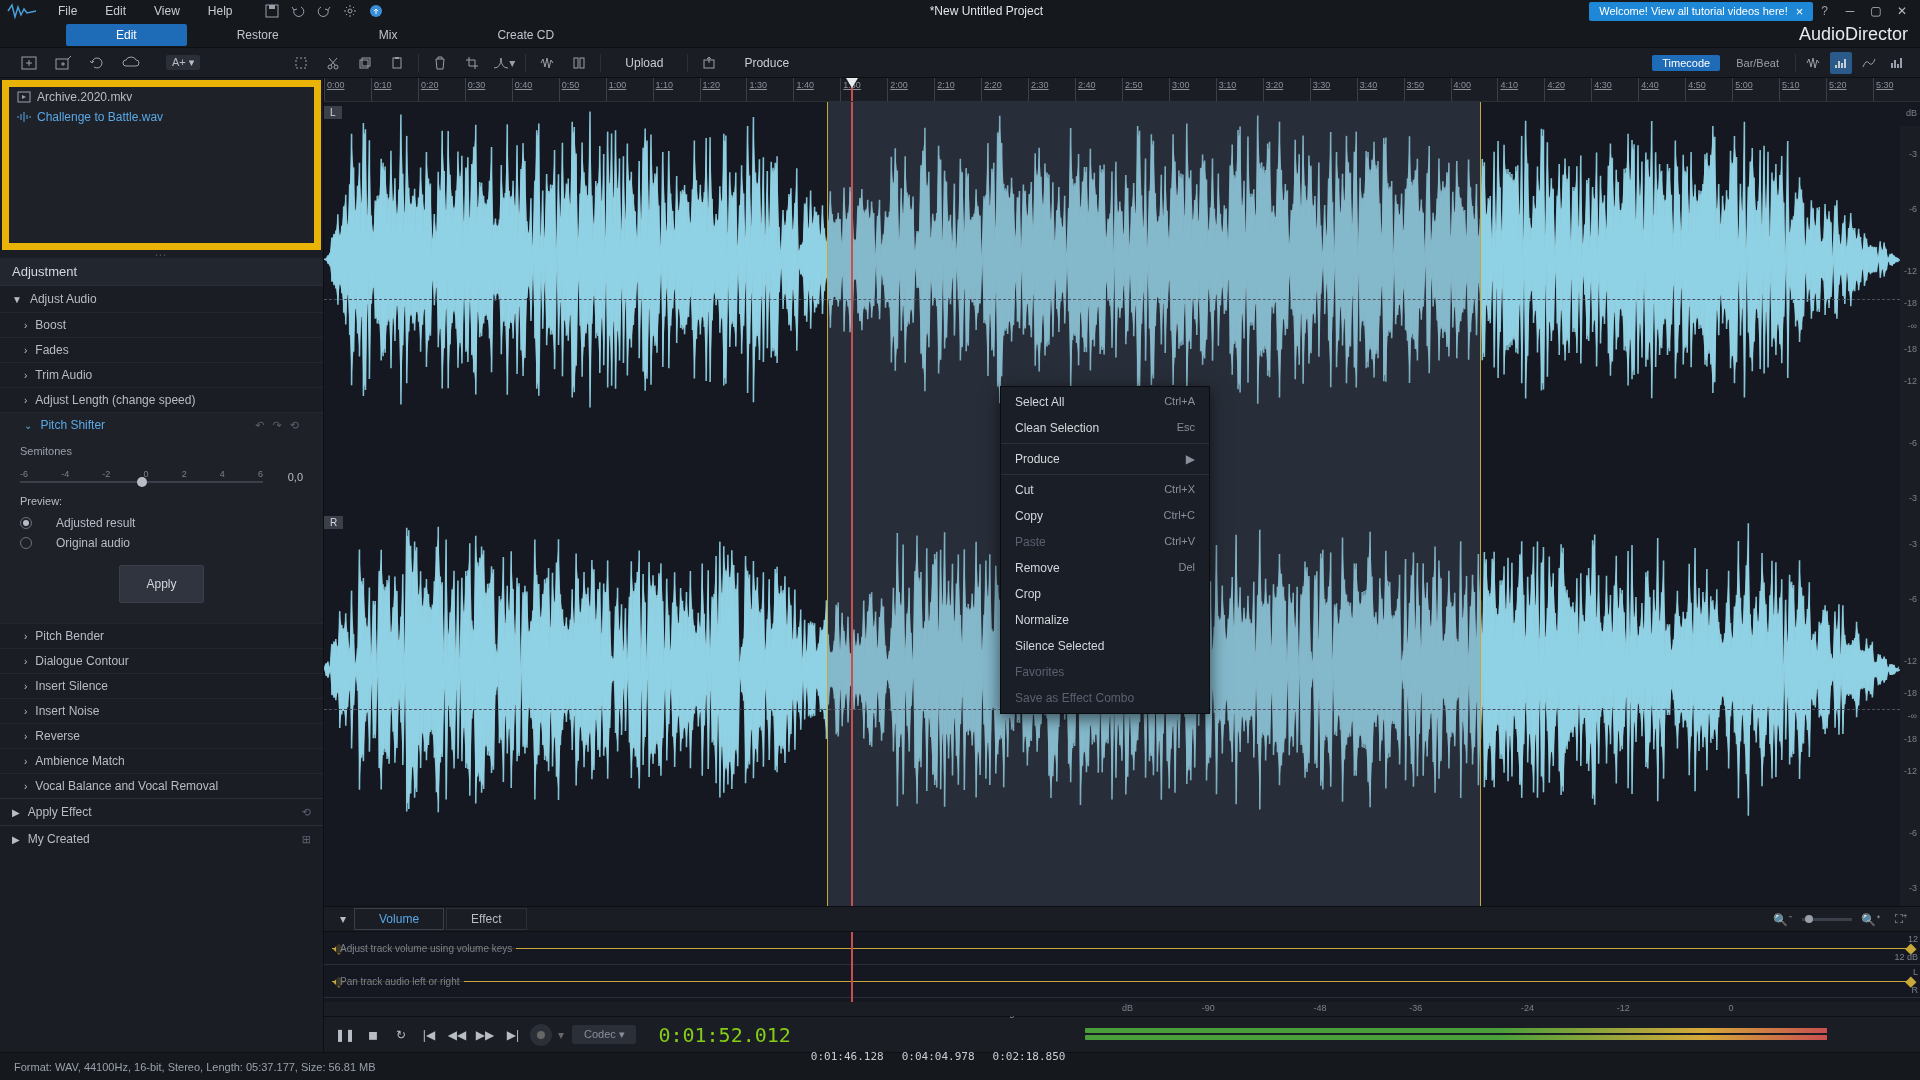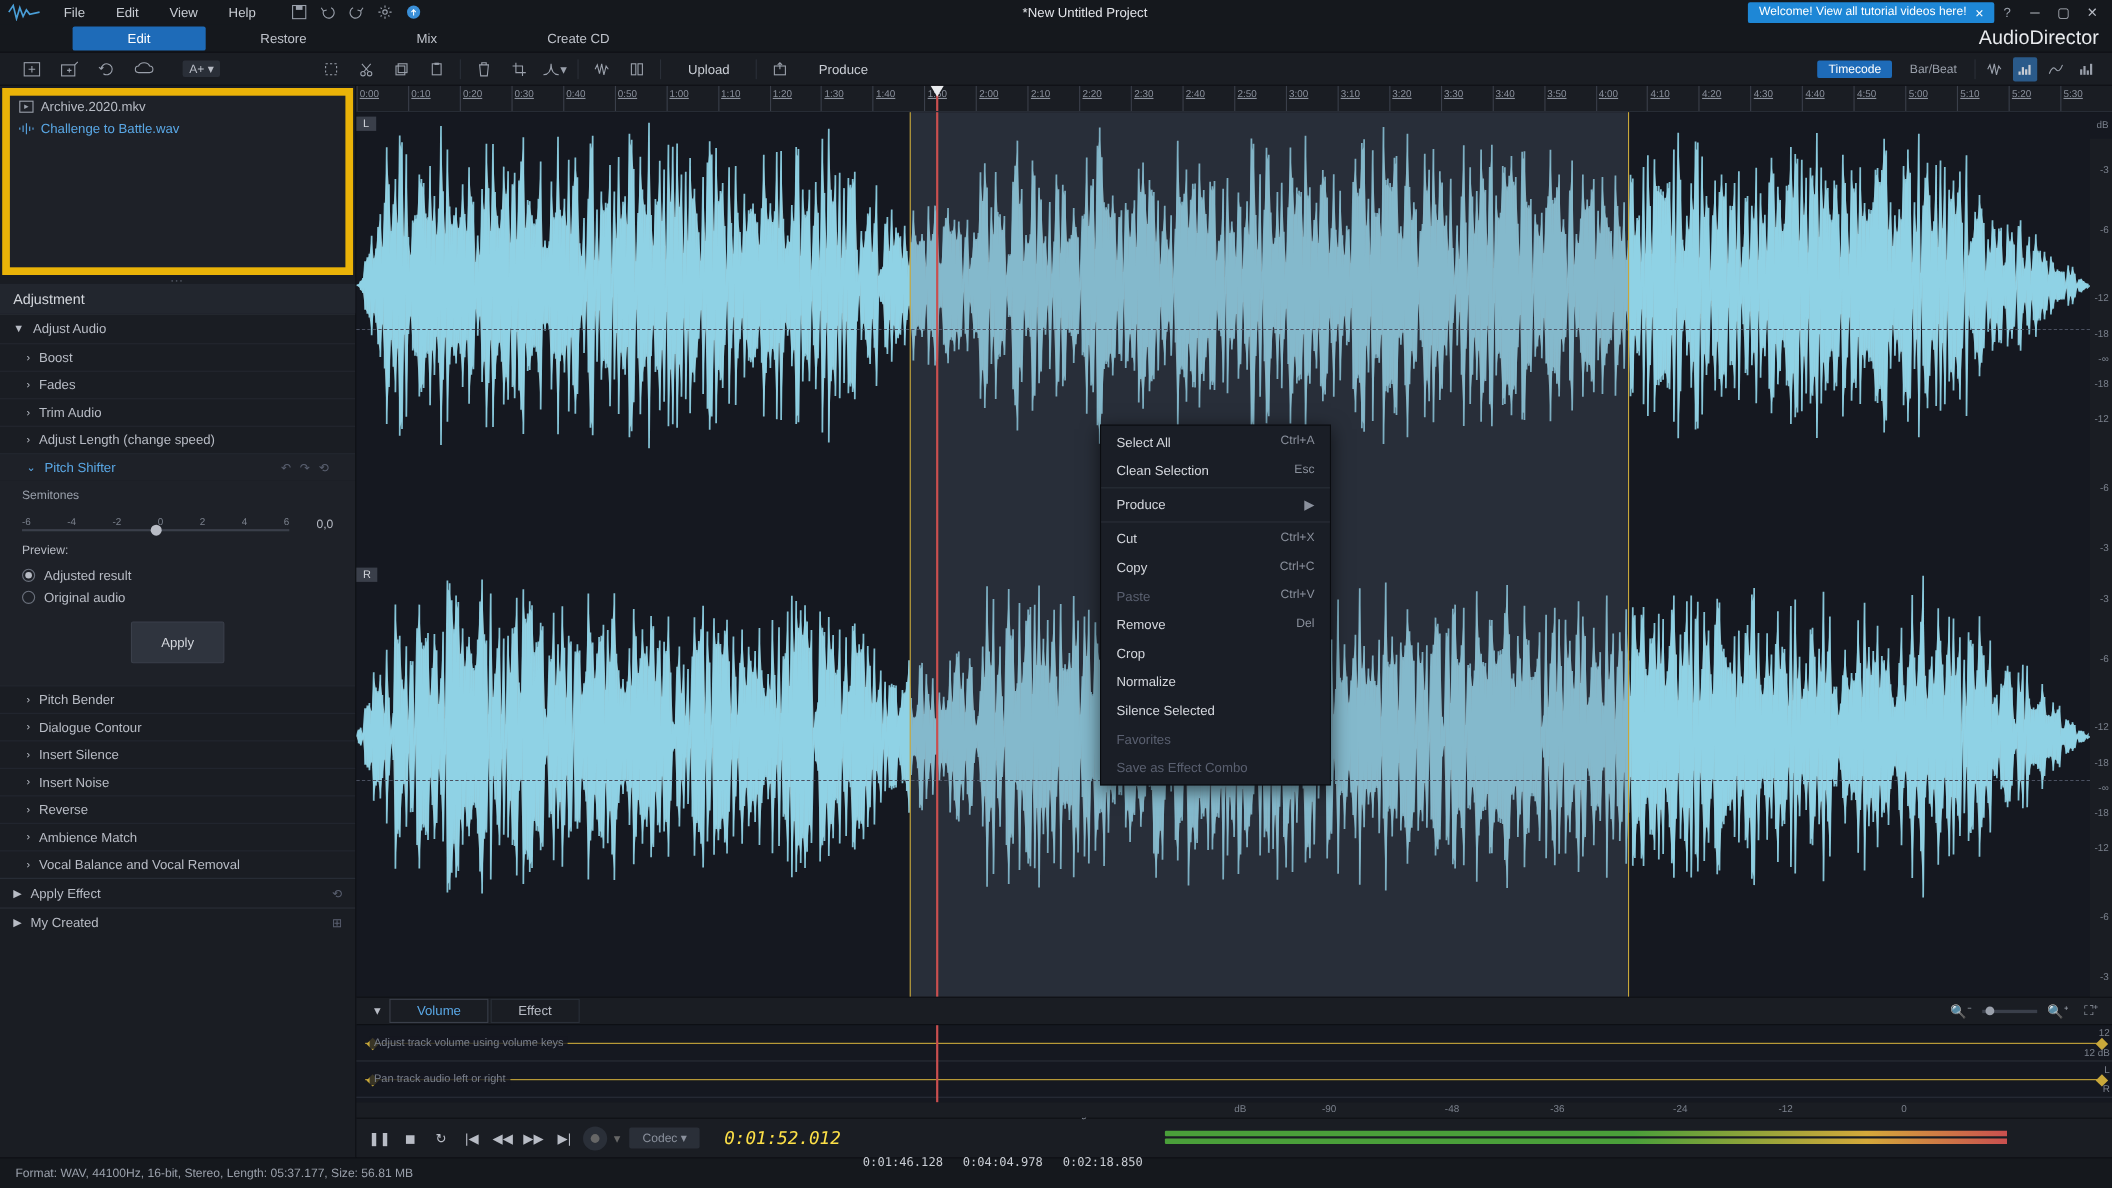--- a/index.html
+++ b/index.html
@@ -62,21 +62,21 @@
 .adj-item.expanded { background: #1e2128; }
 .pitch-controls { padding: 8px 20px; background: #1e2128; }
 .pitch-label { font-size: 11px; color: #9aa0ab; margin-bottom: 12px; }
 .slider-row { display: flex; align-items: center; gap: 10px; margin-bottom: 10px; }
 .slider-track { flex: 1; height: 16px; position: relative; }
 .slider-ticks { display: flex; justify-content: space-between; font-size: 9px; color: #7a808c; }
 .slider-bar { position: absolute; top: 12px; left: 0; right: 0; height: 2px; background: #3a3f4a; }
 .slider-thumb { position: absolute; top: 8px; left: 50%; width: 10px; height: 10px; background: #b8bcc5; border-radius: 50%; transform: translateX(-50%); cursor: pointer; }
 .slider-val { font-size: 11px; width: 30px; text-align: right; }
 .preview-label { font-size: 11px; margin: 6px 0; }
-.radio-row { display: flex; align-items: center; gap: 8px; padding: 3px 0; font-size: 12px; cursor: pointer; }
+.radio-row { display: flex; align-items: center; gap: 24px; padding: 3px 0; font-size: 12px; cursor: pointer; }
 .radio { width: 12px; height: 12px; border: 1px solid #6a707c; border-radius: 50%; display: flex; align-items: center; justify-content: center; }
 .radio.checked::after { content: ""; width: 6px; height: 6px; background: #b8bcc5; border-radius: 50%; }
 .apply-btn { display: block; margin: 12px auto; padding: 11px 26px; background: #2f343e; border: 1px solid #3a3f4a; color: #d4d7dd; cursor: pointer; font-size: 12px; border-radius: 2px; }
 .section-tools { margin-left: auto; display: flex; gap: 8px; }
 .section-tools span { color: #5a6070; font-size: 11px; cursor: pointer; }
 
 
 .wave-area { flex: 1; display: flex; flex-direction: column; background: #0f1215; position: relative; }
 .timeline-ruler { height: 24px; background: #1a1d23; border-bottom: 1px solid #2a2f38; position: relative; overflow: hidden; }
 .ruler-ticks { display: flex; position: absolute; left: 0; right: 0; top: 0; height: 100%; }
@@ -113,21 +113,21 @@
 .db-ruler { height: 14px; background: #1a1d23; position: relative; font-size: 9px; color: #7a808c; }
 .db-ruler span { position: absolute; top: 1px; }
 
 
 .transport { height: 36px; background: #1a1d23; display: flex; align-items: center; padding: 0 10px; border-top: 1px solid #0d0f13; }
 .transport-btns { display: flex; gap: 6px; }
 .trans-btn { width: 22px; height: 22px; display: flex; align-items: center; justify-content: center; cursor: pointer; color: #b8bcc5; }
 .rec-btn { width: 22px; height: 22px; border-radius: 50%; background: #2a2f38; display: flex; align-items: center; justify-content: center; cursor: pointer; margin: 0 6px; }
 .rec-dot { width: 8px; height: 8px; background: #666; border-radius: 50%; }
 .codec-btn { padding: 3px 12px; background: #2a2f38; font-size: 11px; color: #8a909c; border-radius: 2px; cursor: pointer; margin: 0 8px; }
-.timecode { font-size: 16px; color: #fde047; font-family: 'Consolas', monospace; margin: 0 14px; font-style: italic; }
+.timecode { font-size: 20px; color: #84cc16; font-family: 'Consolas', monospace; margin: 0 14px; }
 .time-info { display: flex; gap: 18px; margin-left: 6px; }
 .time-col { display: flex; flex-direction: column; gap: 32px; }
 .time-lbl { font-size: 10px; color: #8a909c; }
 .time-val { font-size: 11px; color: #c9cdd4; font-family: 'Consolas', monospace; }
 .level-meter { flex: 1; margin-left: 20px; height: 14px; display: flex; flex-direction: column; gap: 2px; }
 .meter-bar { height: 5px; background: linear-gradient(90deg, #4a9f3a 0%, #4a9f3a 50%, #d4a83a 75%, #c94f4f 90%, #1a1d23 90%); border-radius: 1px; }
 
 
 .statusbar { height: 28px; background: #15181d; display: flex; align-items: center; padding: 0 14px; font-size: 11px; color: #9aa0ab; border-top: 1px solid #0d0f13; }
 

